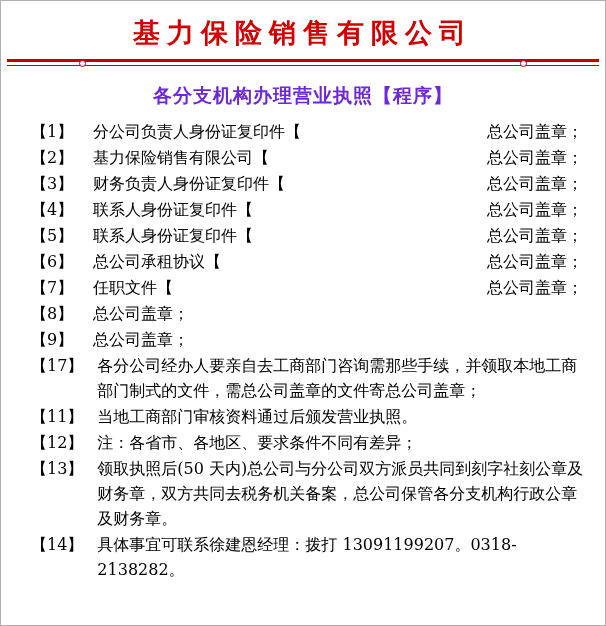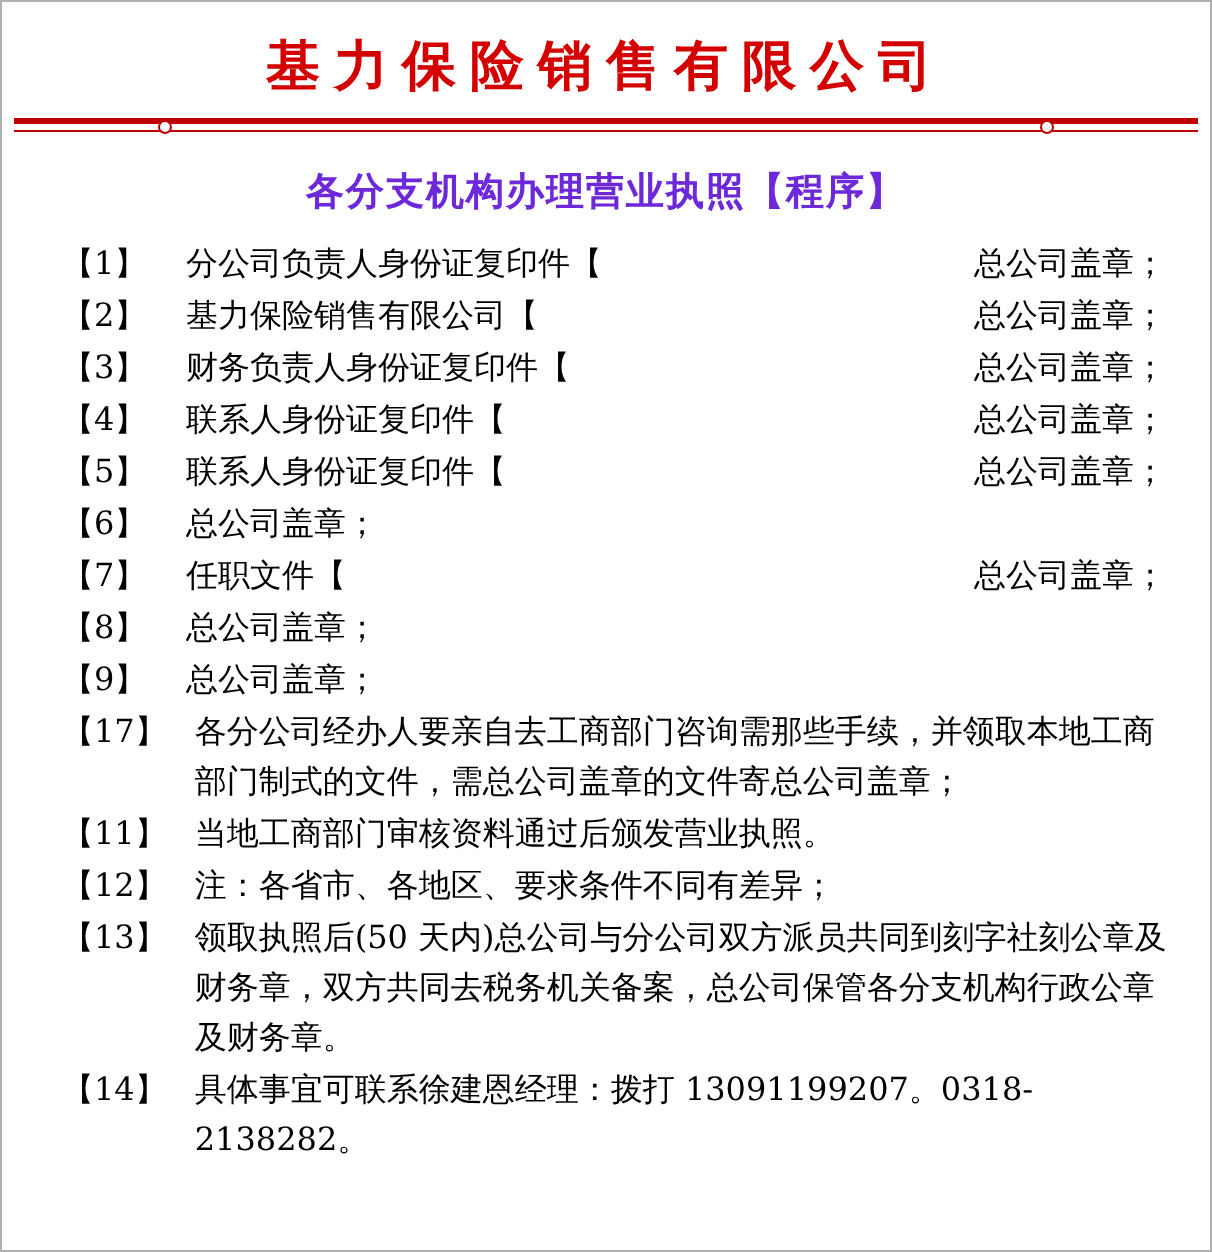--- a/index.html
+++ b/index.html
@@ -176,20 +176,21 @@
           <span class="main-left">联系人身份证复印件【</span>
           <span class="main-right">总公司盖章；</span>
         </div>
       </div>
     </div>
 
     <div class="item">
       <div class="num">【6】</div>
       <div class="body-text">
         <div class="main-line">
+          <span class="main-left">总公司承租协议【</span>
           <span class="main-right">总公司盖章；</span>
         </div>
       </div>
     </div>
 
     <div class="item">
       <div class="num">【7】</div>
       <div class="body-text">
         <div class="main-line">
           <span class="main-left">任职文件【</span>

